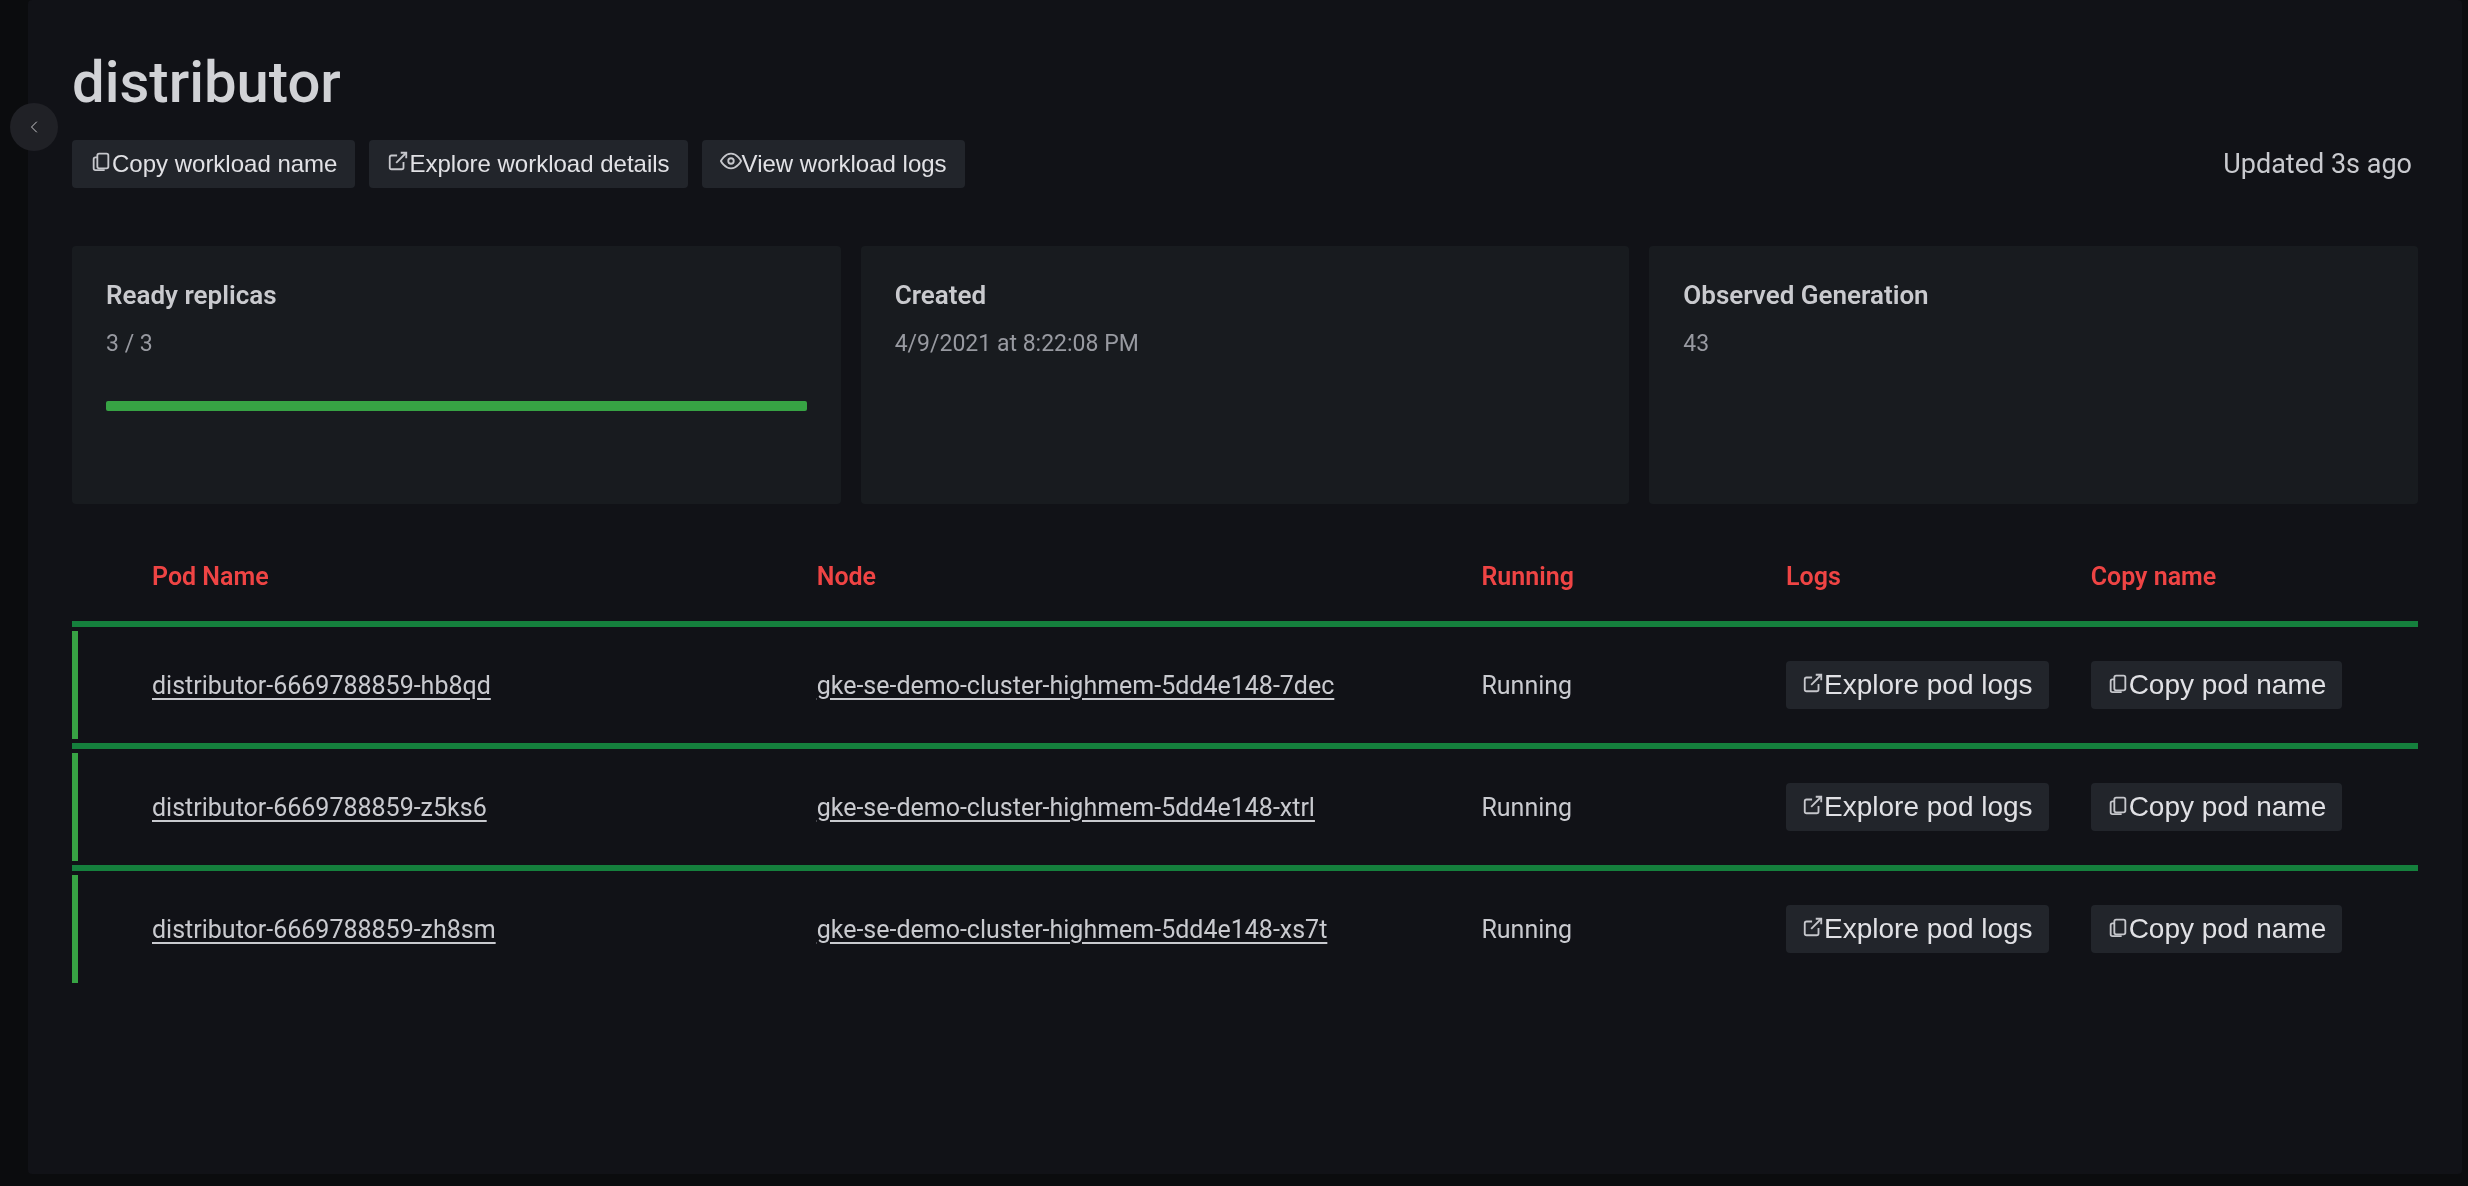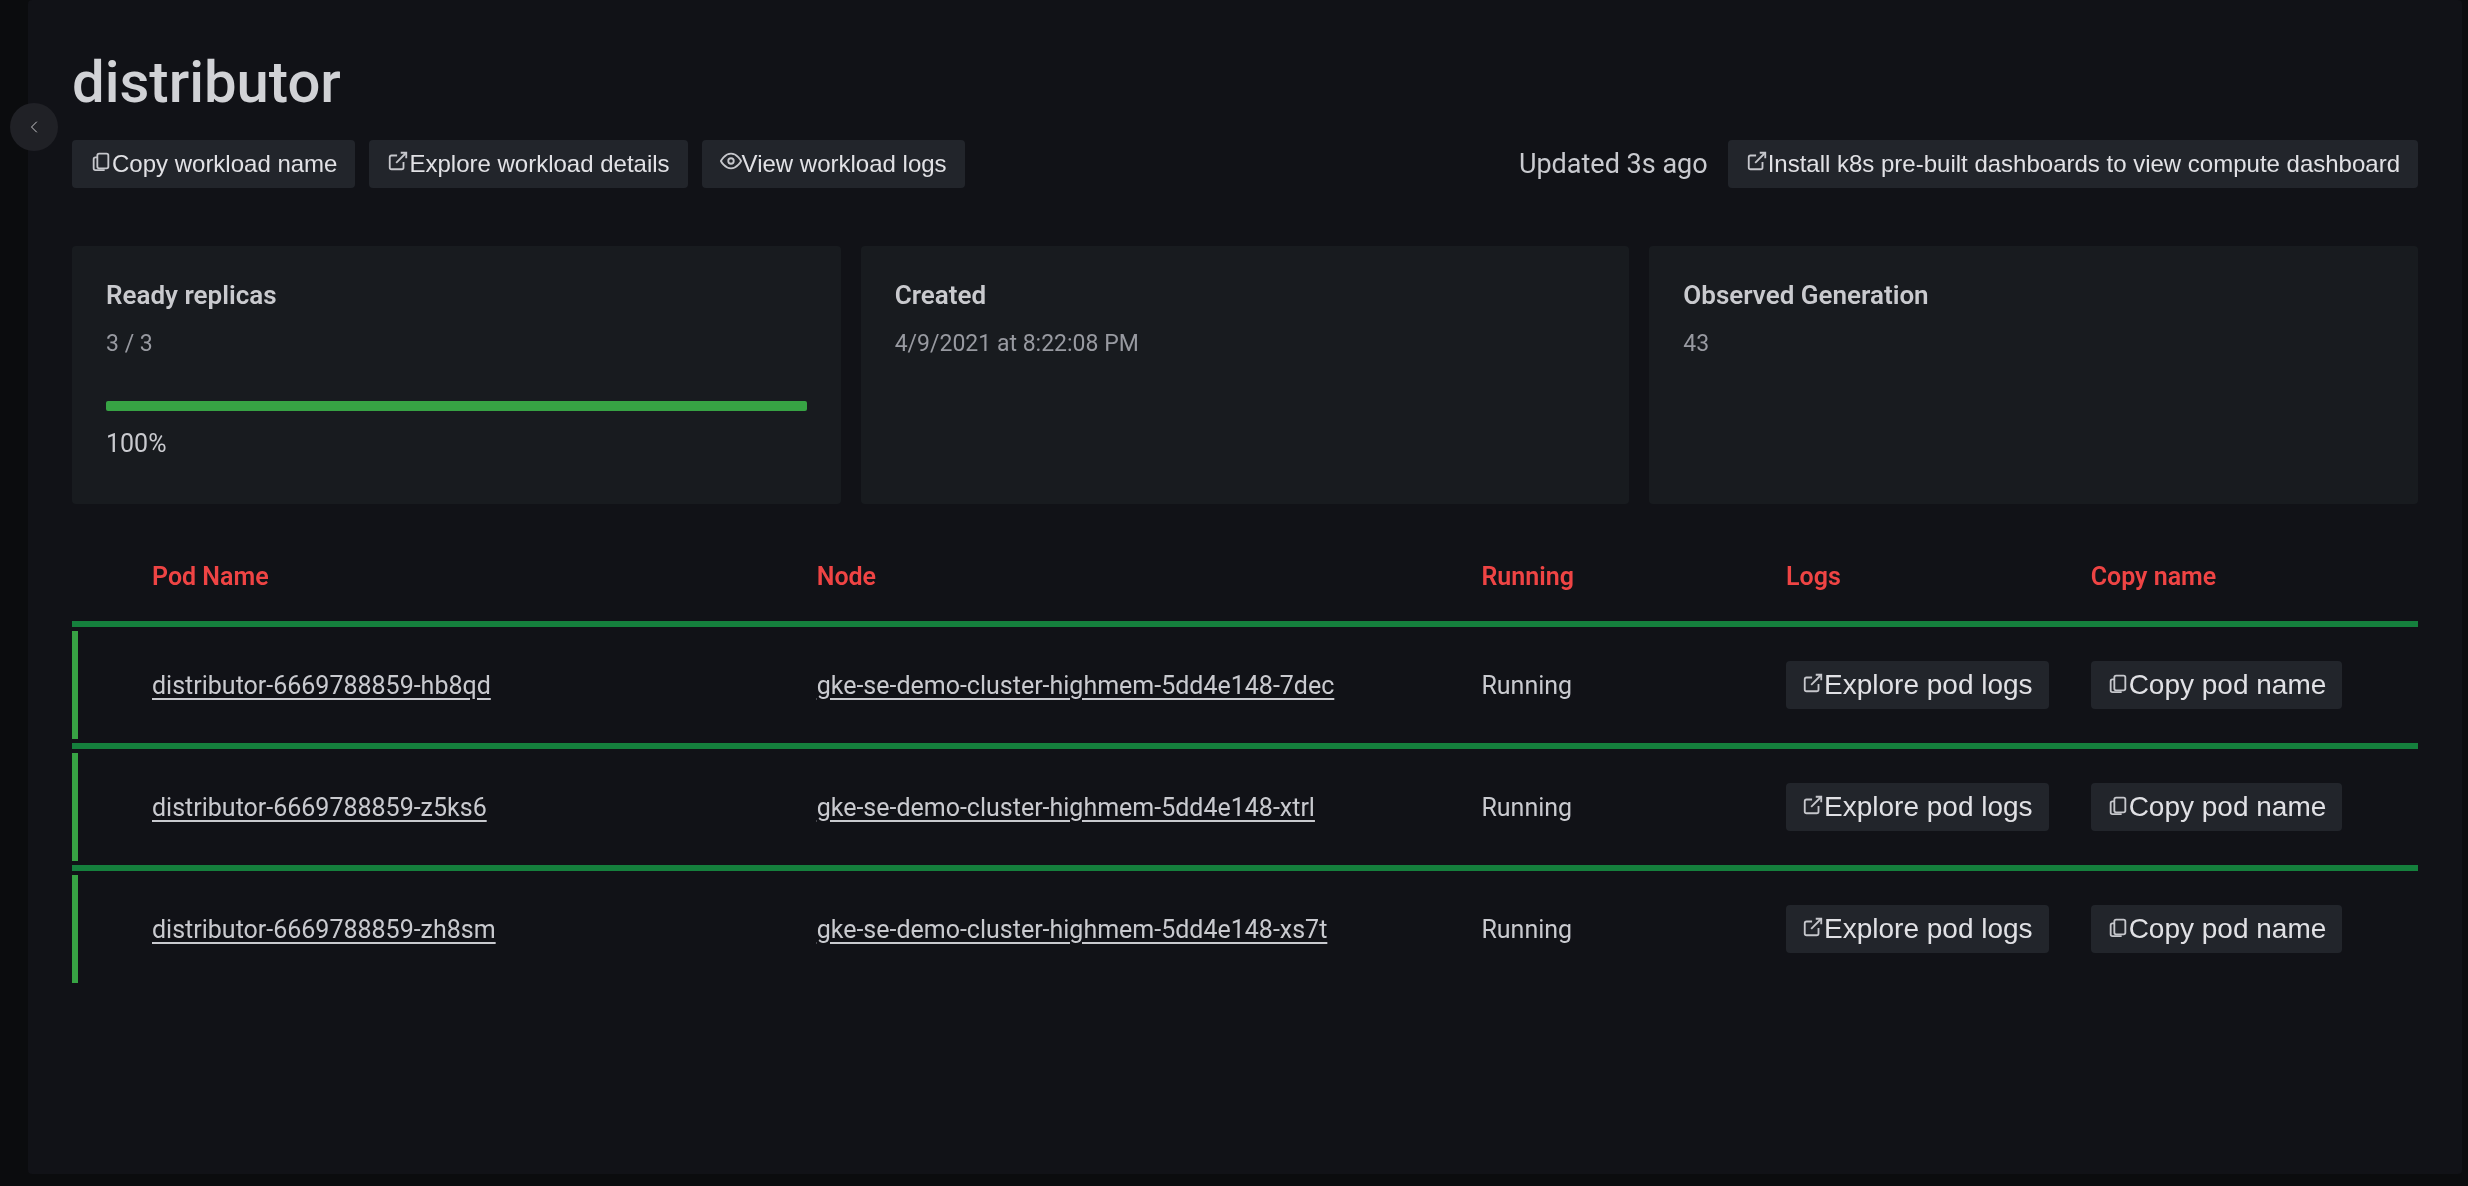--- a/index.html
+++ b/index.html
@@ -203,41 +203,30 @@
               <circle cx="12" cy="12" r="3"></circle>
             </svg>
         </span>
         <span>View workload logs</span>
       </button>
 
       <div class="spacer"></div>
 
       <span class="updated-text">Updated 3s ago</span>
 
-      <button class="btn">
-        <span>
-          <svg viewBox="0 0 24 24">
-              <path d="M18 13v6a2 2 0 0 1-2 2H5a2 2 0 0 1-2-2V8a2 2 0 0 1 2-2h6"></path>
-              <polyline points="15 3 21 3 21 9"></polyline>
-              <line x1="10" y1="14" x2="21" y2="3"></line>
-            </svg>
-        </span>
-        <span>Install k8s pre-built dashboards to view compute dashboard</span>
-      </button>
     </div>
 
     <div class="cards">
       <div class="card">
         <div class="card-title">Ready replicas</div>
         <div class="card-value">3 / 3</div>
         <div class="progress-wrap">
           <div class="progress-bar">
             <div class="progress-fill" id="progress-fill" style="width: 100%;"></div>
           </div>
-          <div class="progress-label">100%</div>
         </div>
       </div>
 
       <div class="card">
         <div class="card-title">Created</div>
         <div class="card-value">4/9/2021 at 8:22:08 PM</div>
       </div>
 
       <div class="card">
         <div class="card-title">Observed Generation</div>

